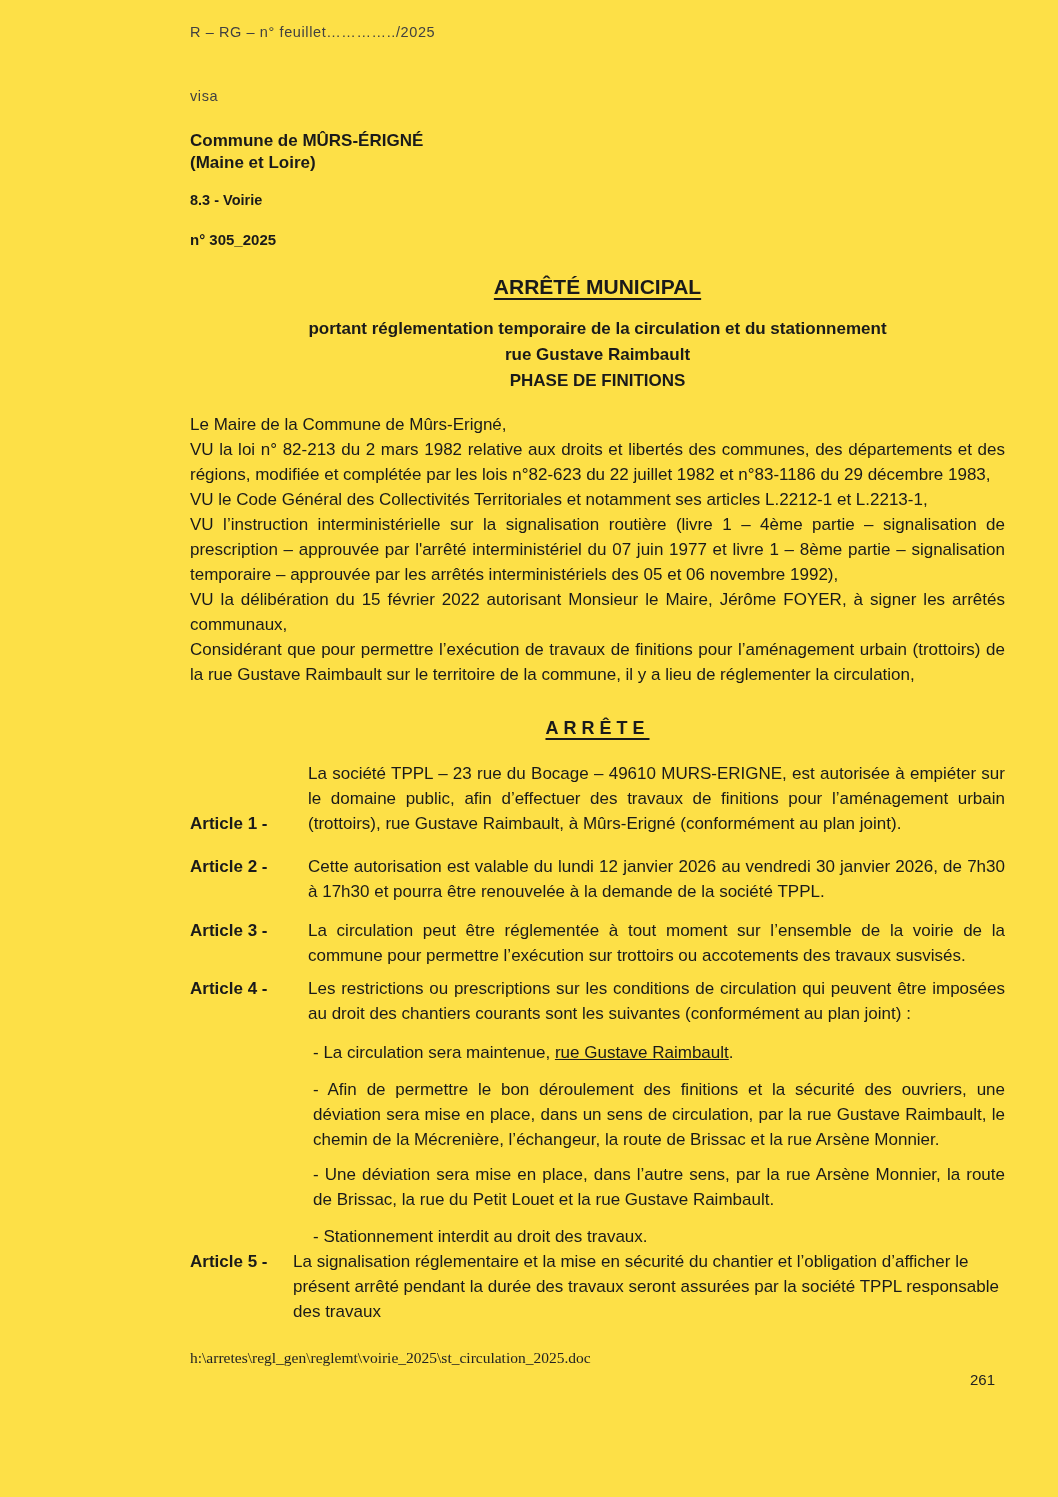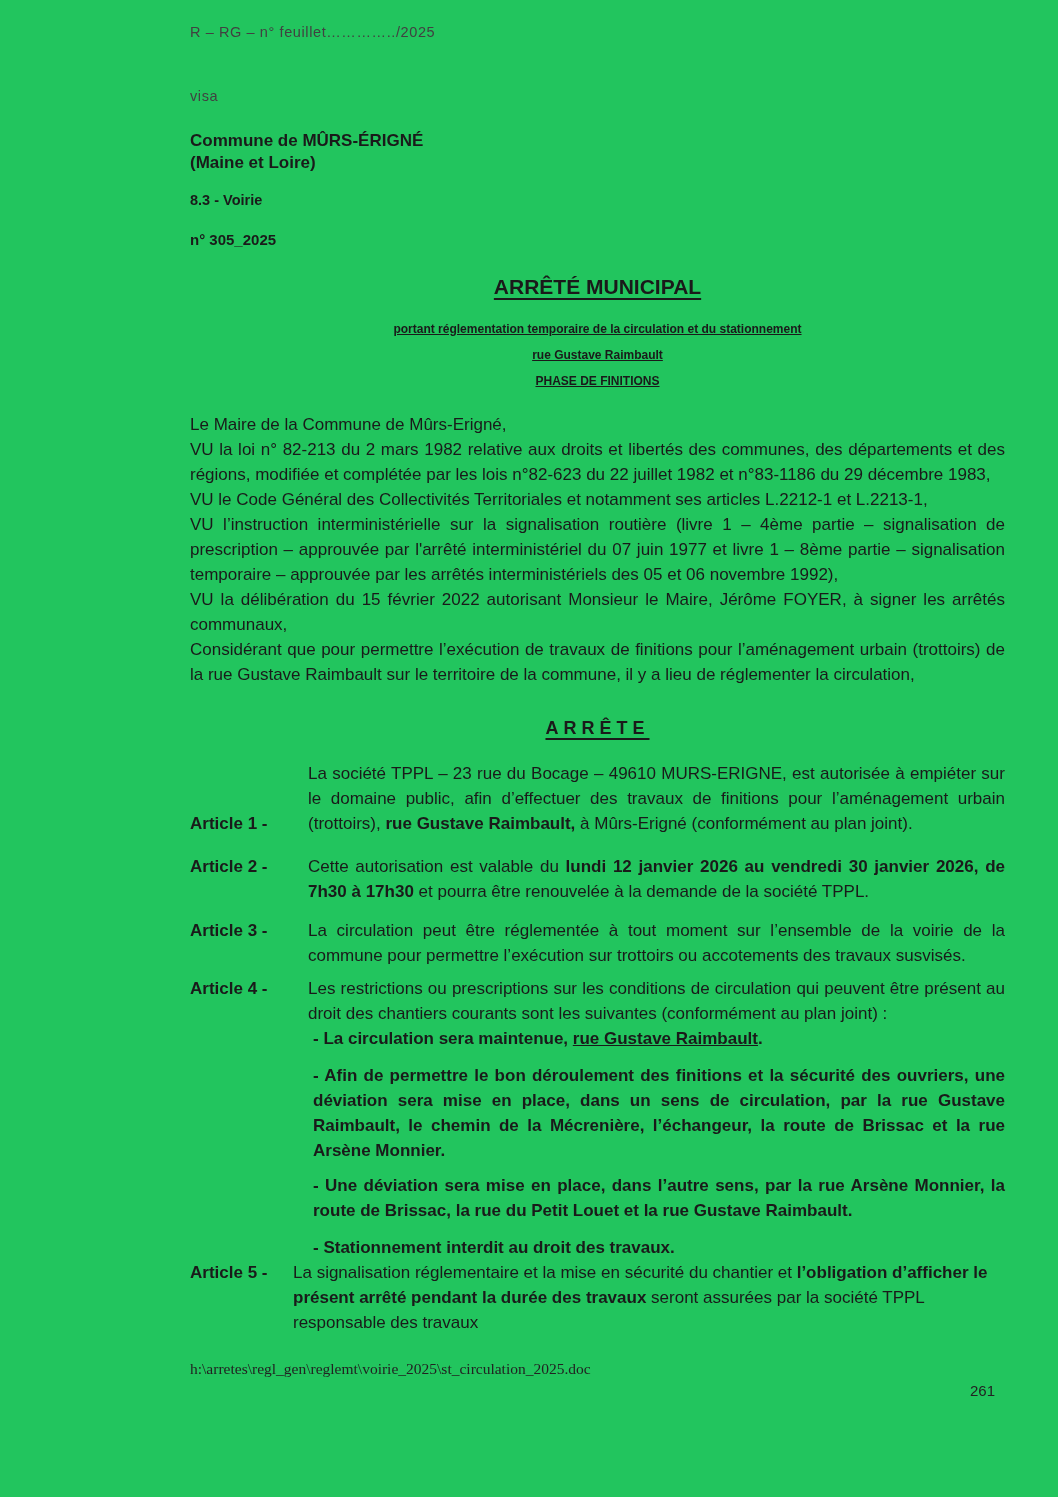--- a/index.html
+++ b/index.html
@@ -1,67 +1,67 @@
 <!DOCTYPE html>
 <html lang="fr"><head>
 <meta charset="utf-8">
 <style>
   html,body{margin:0;padding:0;background:#e8e8e8;}
   .page{
     position:relative;
     width:1058px;height:1497px;
     margin:0 auto;
-    background:#22c55e;
+    background:#fde047;
     color:#1a1a1a;
     font-family:"Liberation Sans","DejaVu Sans",sans-serif;
     font-size:17px;line-height:25px;
     box-sizing:border-box;
     padding:22px 53px 0 190px;
     overflow:hidden;
   }
   p{margin:0;}
-  .b{font-weight:700;}
+  .b{font-weight:400;}
   .u{text-decoration:underline;}
   .just{text-align:justify;}
 
   
   .ref-line{font-size:14.5px;line-height:20px;letter-spacing:0.6px;color:#414141;}
   .visa-line{font-size:14.5px;line-height:20px;letter-spacing:0.6px;color:#414141;margin-top:44px;}
 
   .commune{font-weight:700;font-size:17px;line-height:22px;margin-top:24px;}
   .department{font-weight:700;font-size:17px;line-height:22px;}
   .category{font-weight:700;font-size:14.5px;line-height:20px;margin-top:16px;}
   .order-number{font-weight:700;font-size:15px;line-height:20px;margin-top:20px;}
 
   .doc-title{
     margin-top:24px;text-align:center;font-weight:700;font-size:21px;line-height:26px;
     text-decoration:underline;text-underline-offset:4px;text-decoration-thickness:2px;
   }
-  .doc-subtitle{margin-top:16px;text-align:center;font-weight:700;font-size:12px;line-height:26px;text-decoration:underline;}
+  .doc-subtitle{margin-top:16px;text-align:center;font-weight:700;font-size:17px;line-height:26px;}
 
   .preamble{margin-top:18px;}
 
   .decree-heading{
     margin-top:28px;text-align:center;font-weight:700;font-size:18px;line-height:26px;
     letter-spacing:5px;text-decoration:underline;text-underline-offset:4px;text-decoration-thickness:2px;
   }
 
   .article{display:flex;align-items:flex-start;}
   .article .label{flex:0 0 118px;font-weight:700;white-space:nowrap;}
   .article .body{flex:1;}
   .a1{margin-top:20px;align-items:flex-end;}
   .a2{margin-top:18px;}
   .a3{margin-top:14px;}
   .a4{margin-top:8px;}
   .a5{}
   .a5 .label{flex:0 0 103px;}
 
   .bullets{margin-left:123px;}
   .bullet{text-align:justify;font-weight:700;}
-  .bl1{}
+  .bl1{margin-top:14px;}
   .bl2{margin-top:12px;}
   .bl3{margin-top:10px;}
   .bl4{margin-top:12px;}
 
   .footer-path{
     margin-top:24px;
     font-family:"Liberation Serif","DejaVu Serif",serif;
     font-size:15.5px;line-height:20px;color:#222;
   }
   .page-number{
@@ -110,21 +110,21 @@
     <span class="body just"><span>Cette autorisation est valable du </span><span class="b">lundi 12 janvier 2026 au vendredi 30 janvier 2026, de 7h30 à 17h30</span><span> et pourra être renouvelée à la demande de la société TPPL.</span></span>
   </div>
 
   <div class="article a3">
     <span class="label">Article 3 -</span>
     <span class="body just"><span>La circulation peut être réglementée à tout moment sur l’ensemble de la voirie de la commune pour permettre l’exécution sur trottoirs ou accotements des travaux susvisés.</span></span>
   </div>
 
   <div class="article a4">
     <span class="label">Article 4 -</span>
-    <span class="body just"><span>Les restrictions ou prescriptions sur les conditions de circulation qui peuvent être présent au droit des chantiers courants sont les suivantes (conformément au plan joint) :</span></span>
+    <span class="body just"><span>Les restrictions ou prescriptions sur les conditions de circulation qui peuvent être imposées au droit des chantiers courants sont les suivantes (conformément au plan joint) :</span></span>
   </div>
 
   <div class="bullets">
     <p class="bullet bl1"><span class="b">- La circulation sera maintenue, </span><span class="b u">rue Gustave Raimbault</span><span class="b">.</span></p>
     <p class="bullet bl2"><span class="b">- Afin de permettre le bon déroulement des finitions et la sécurité des ouvriers, une déviation sera mise en place, dans un sens de circulation, par la rue Gustave Raimbault, le chemin de la Mécrenière, l’échangeur, la route de Brissac et la rue Arsène Monnier.</span></p>
     <p class="bullet bl3"><span class="b">- Une déviation sera mise en place, dans l’autre sens, par la rue Arsène Monnier, la route de Brissac, la rue du Petit Louet et la rue Gustave Raimbault.</span></p>
     <p class="bullet bl4"><span class="b">- Stationnement interdit au droit des travaux.</span></p>
   </div>
 
   <div class="article a5">

